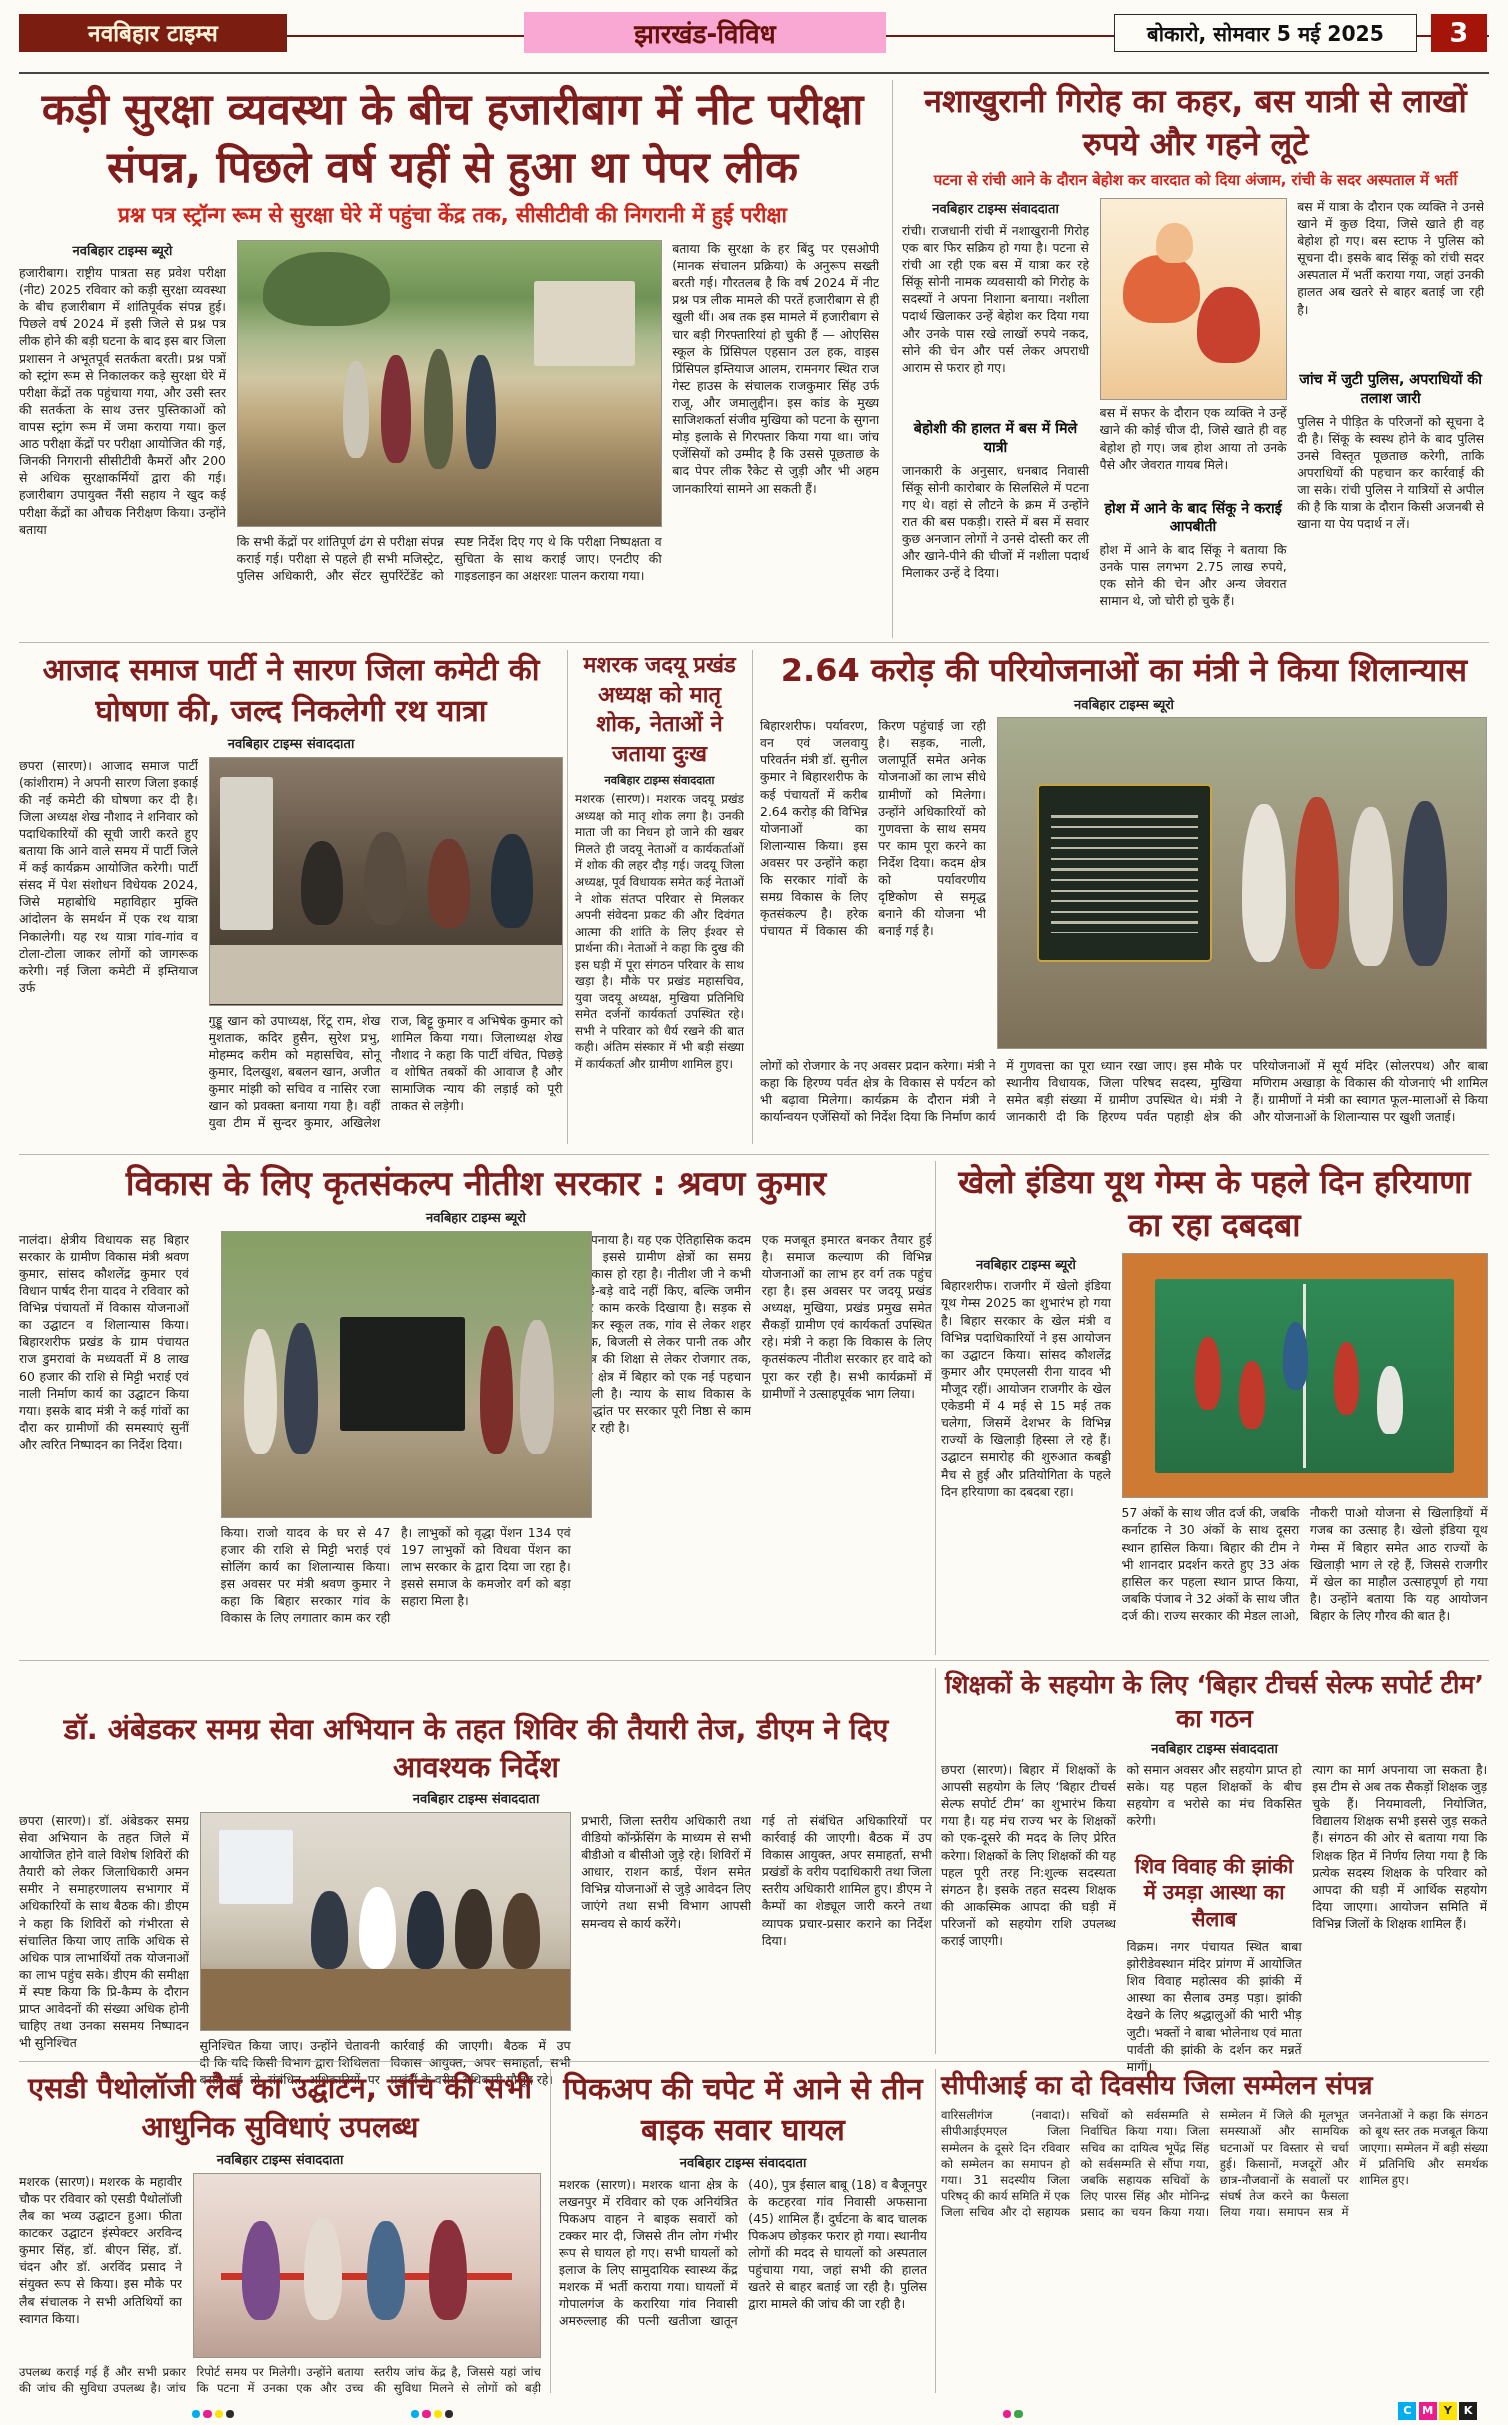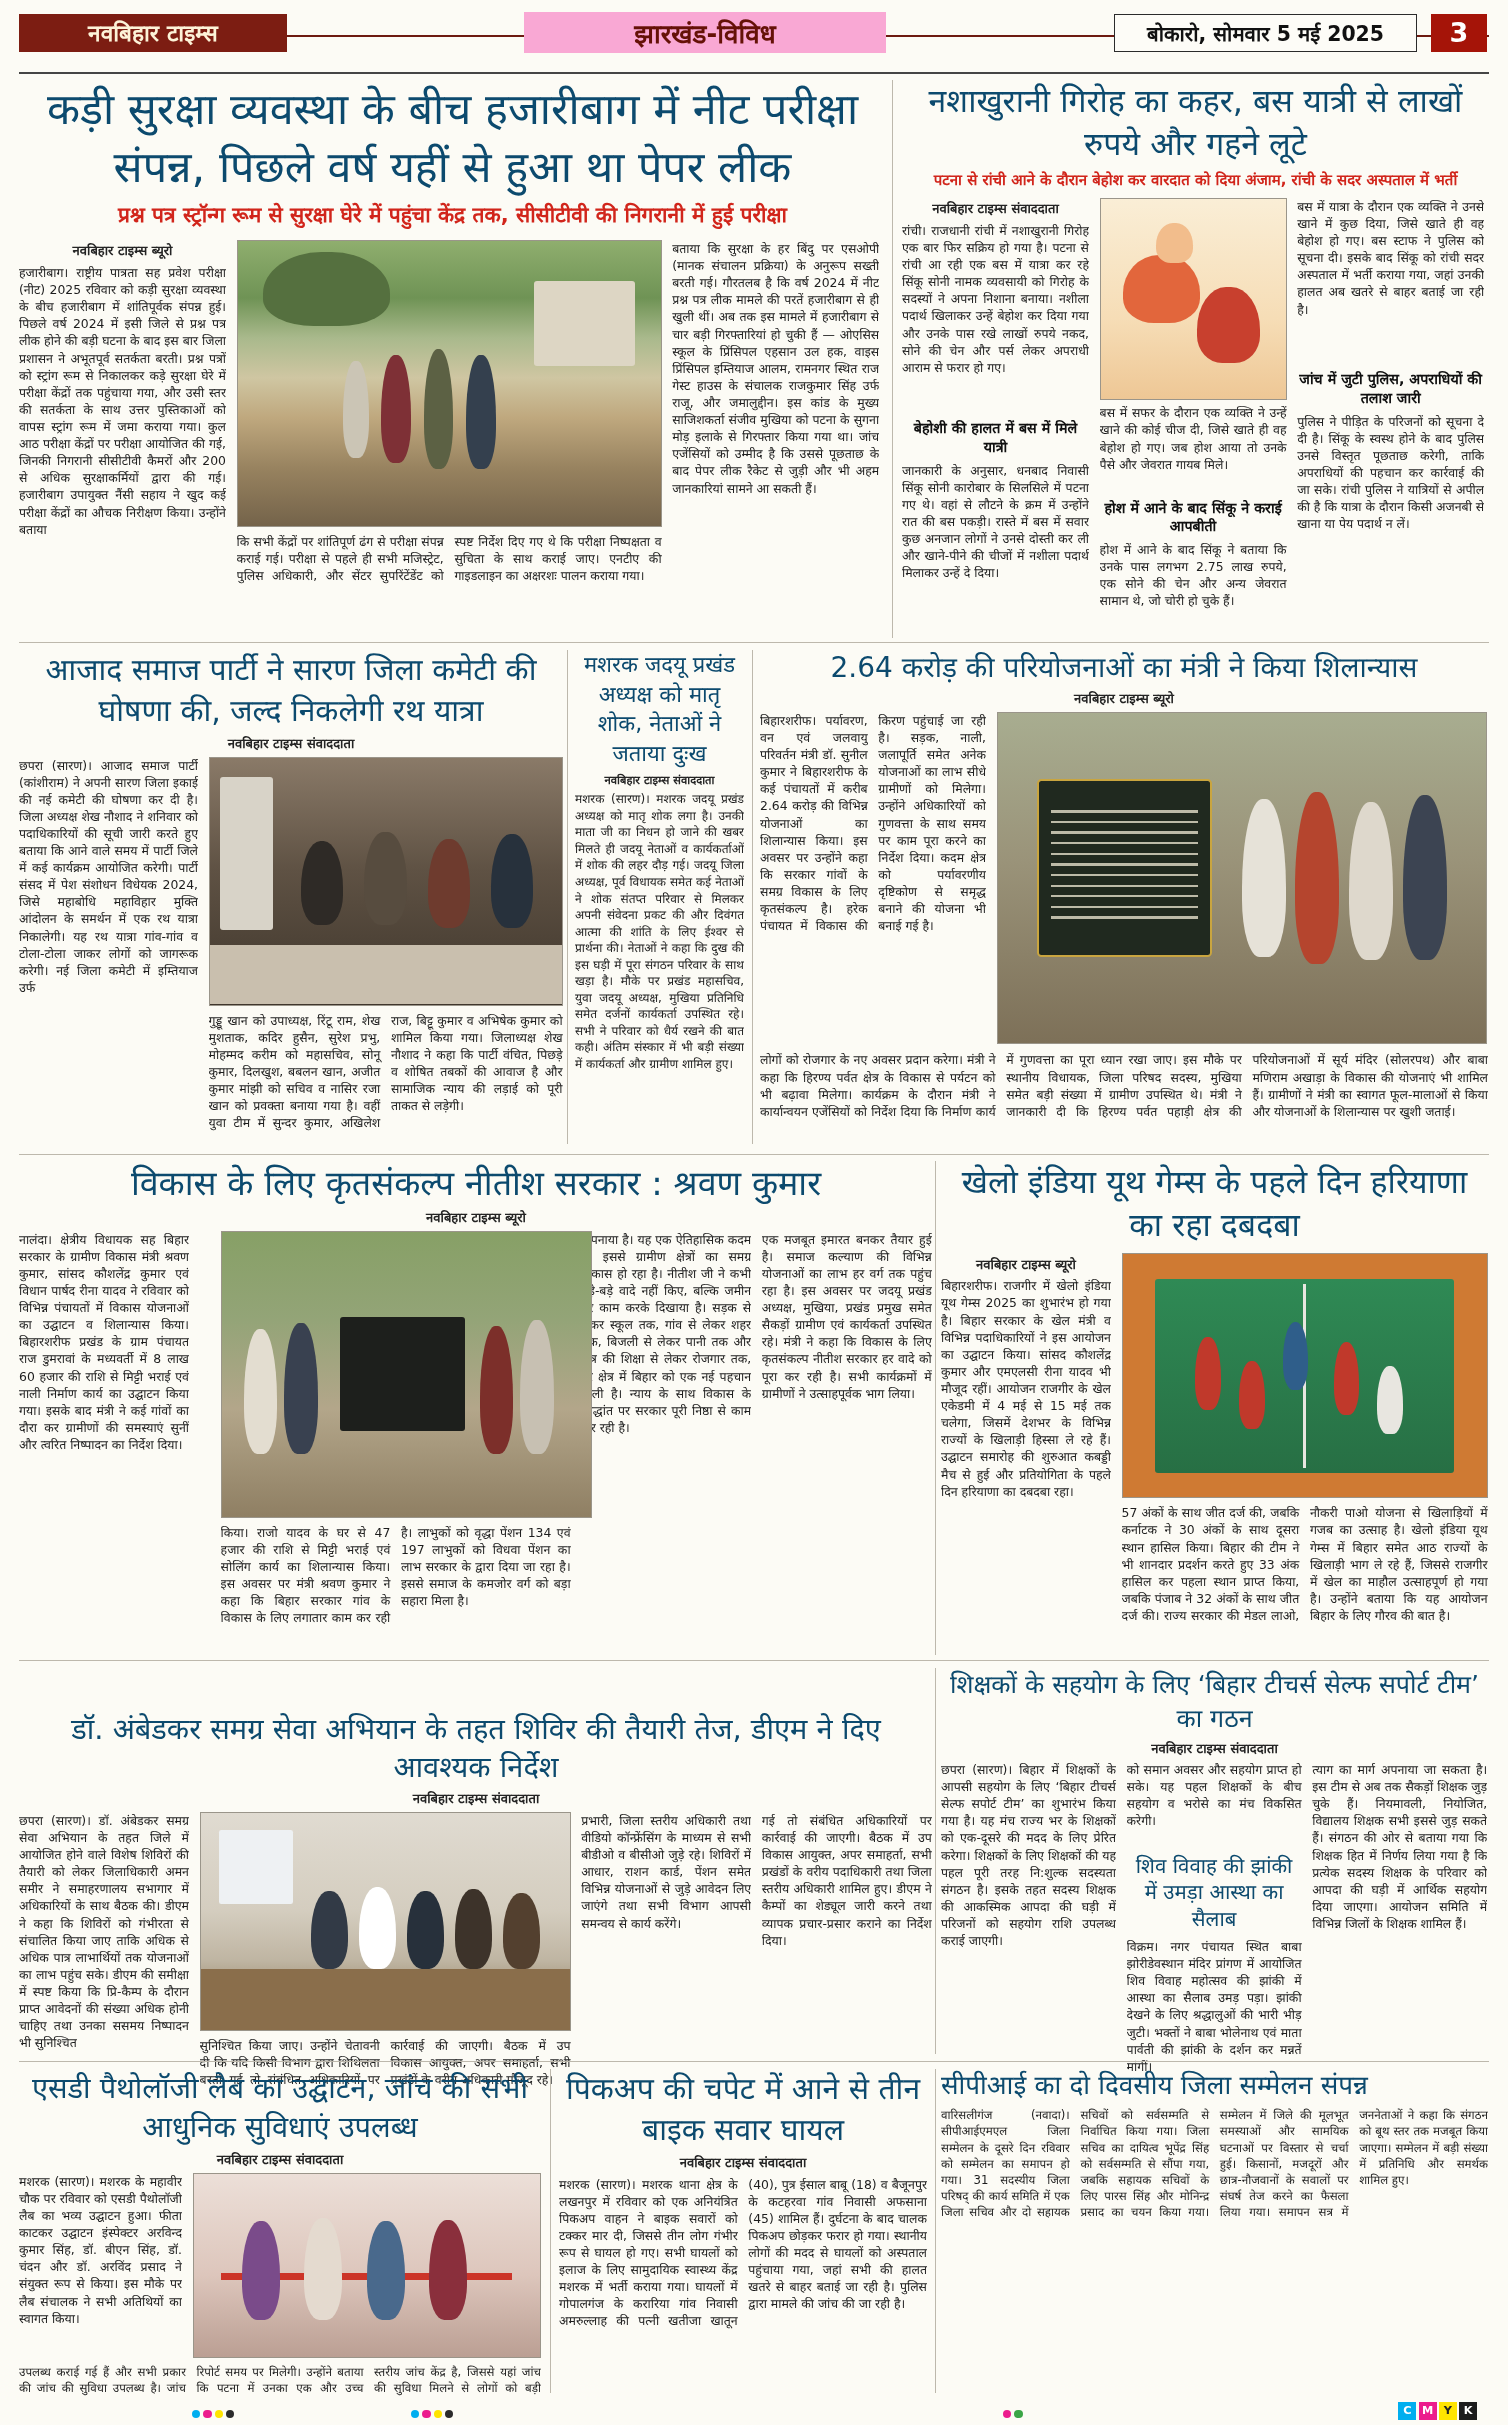--- a/index.html
+++ b/index.html
@@ -1,20 +1,20 @@
 <!DOCTYPE html>
 <html style="font-size:12px"><head>
 <meta charset="utf-8">
 <style>
   * { margin:0; padding:0; box-sizing:border-box; }
   html,body { background:#e8e5de; }
   body { font-family:"DejaVu Sans","Liberation Sans",sans-serif; }
   .page { position:relative; width:1508px; height:2426px; background:#fcfbf5; margin:0 auto; overflow:hidden; }
   .abs { position:absolute; }
-  .headline { font-weight:normal; color:#0c4a6e; text-align:center; }
+  .headline { font-weight:bold; color:#7f1d1d; text-align:center; }
   .red-sub { color:#d1251b; font-weight:bold; text-align:center; line-height:1.3; }
   .byline { font-weight:bold; text-align:center; font-size:13px; color:#242424; margin:1.5px 0 4.5px; }
   .bt { font-size:12.4px; line-height:1.38; text-align:justify; color:#1d1d1d; overflow:hidden; }
   .cols { display:flex; gap:10.6px; }
   .crosshead { font-weight:bold; font-size:14.3px; line-height:1.3; text-align:center; margin:5.3px 0; color:#101010; }
   .ph { position:relative; overflow:hidden; border:0.8px solid #9a958a; }
   .blob { position:absolute; border-radius:46% 46% 40% 40% / 56% 56% 36% 36%; }
   .vrule { position:absolute; width:0.8px; background:#bdb8ac; }
   .hrule { position:absolute; height:0.8px; background:#bdb8ac; }
   .chip { display:inline-block; width:18px; height:18px; text-align:center; line-height:18px; font-size:11.3px; font-weight:bold; margin-left:2.3px; }
@@ -109,21 +109,21 @@
 
   <div class="abs" style="left:575px;top:650px;width:169px;">
     <div class="headline" style="font-size:22px;line-height:1.35;margin-bottom:3px;">मशरक जदयू प्रखंड अध्यक्ष को मातृ शोक, नेताओं ने जताया दुःख</div>
     <div class="byline" style="font-size:11.3px;">नवबिहार टाइम्स संवाददाता</div>
     <div class="bt" style="height:362px;font-size:12px;">मशरक (सारण)। मशरक जदयू प्रखंड अध्यक्ष को मातृ शोक लगा है। उनकी माता जी का निधन हो जाने की खबर मिलते ही जदयू नेताओं व कार्यकर्ताओं में शोक की लहर दौड़ गई। जदयू जिला अध्यक्ष, पूर्व विधायक समेत कई नेताओं ने शोक संतप्त परिवार से मिलकर अपनी संवेदना प्रकट की और दिवंगत आत्मा की शांति के लिए ईश्वर से प्रार्थना की। नेताओं ने कहा कि दुख की इस घड़ी में पूरा संगठन परिवार के साथ खड़ा है। मौके पर प्रखंड महासचिव, युवा जदयू अध्यक्ष, मुखिया प्रतिनिधि समेत दर्जनों कार्यकर्ता उपस्थित रहे। सभी ने परिवार को धैर्य रखने की बात कही। अंतिम संस्कार में भी बड़ी संख्या में कार्यकर्ता और ग्रामीण शामिल हुए।</div>
   </div>
 
   <div class="vrule" style="left:752px;top:650px;height:494px;"></div>
 
   <div class="abs" style="left:760px;top:650px;width:728px;">
-    <div class="headline" style="font-size:28px;line-height:1.3;margin-bottom:3px;">2.64 करोड़ की परियोजनाओं का मंत्री ने किया शिलान्यास</div>
+    <div class="headline" style="font-size:32px;line-height:1.3;margin-bottom:3px;">2.64 करोड़ की परियोजनाओं का मंत्री ने किया शिलान्यास</div>
     <div class="byline">नवबिहार टाइम्स ब्यूरो</div>
     <div class="cols" style="height:332px;">
       <div class="bt" style="width:226px;flex:none;height:332px;column-count:2;column-gap:10.6px;">बिहारशरीफ। पर्यावरण, वन एवं जलवायु परिवर्तन मंत्री डॉ. सुनील कुमार ने बिहारशरीफ के कई पंचायतों में करीब 2.64 करोड़ की विभिन्न योजनाओं का शिलान्यास किया। इस अवसर पर उन्होंने कहा कि सरकार गांवों के समग्र विकास के लिए कृतसंकल्प है। हरेक पंचायत में विकास की किरण पहुंचाई जा रही है। सड़क, नाली, जलापूर्ति समेत अनेक योजनाओं का लाभ सीधे ग्रामीणों को मिलेगा। उन्होंने अधिकारियों को गुणवत्ता के साथ समय पर काम पूरा करने का निर्देश दिया। कदम क्षेत्र को पर्यावरणीय दृष्टिकोण से समृद्ध बनाने की योजना भी बनाई गई है।</div>
       <div class="ph" style="width:490px;height:332px;flex:none;background:linear-gradient(180deg,#a8ad90 0%,#9a9379 45%,#7d7058 100%);">
         <div class="blob" style="left:8%;top:20%;width:36%;height:54%;background:#20291f;border:2.3px solid #c9a53f;border-radius:4.5px;"></div>
         <div class="blob" style="left:11%;top:27%;width:30%;height:38%;background:repeating-linear-gradient(180deg,transparent 0 8.3px,#d8d4c0 8.3px 10.6px);border-radius:0;opacity:.85;"></div>
         <div class="blob" style="left:50%;top:26%;width:9%;height:48%;background:#e6e2d8;"></div>
         <div class="blob" style="left:61%;top:24%;width:9%;height:52%;background:#b5452e;"></div>
         <div class="blob" style="left:72%;top:27%;width:9%;height:48%;background:#ded8cc;"></div>
         <div class="blob" style="left:83%;top:25%;width:9%;height:50%;background:#3c4452;"></div>

